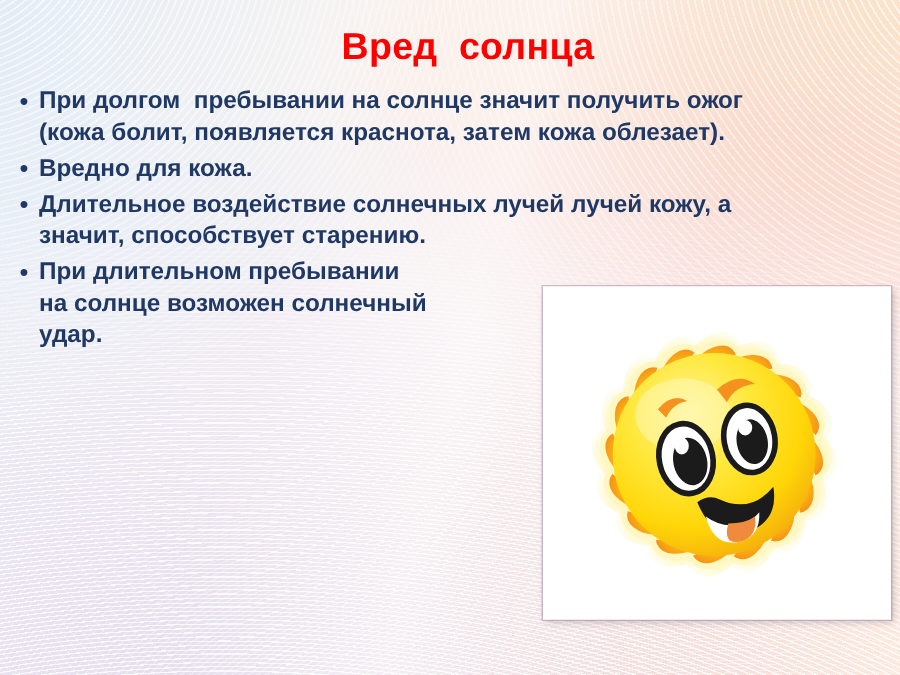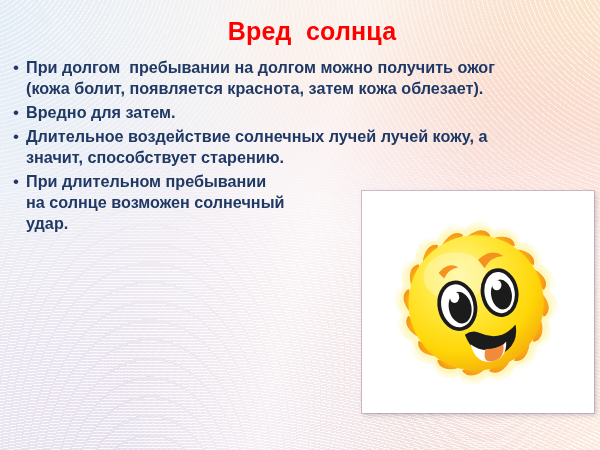--- a/index.html
+++ b/index.html
@@ -181,26 +181,26 @@
   <div class="bg-layer bg-waves"></div>
   <div class="bg-layer bg-waves2"></div>
   <div class="bg-layer bg-ribbon"></div>
 
   <div id="title">Вред  солнца</div>
 
   <div id="bullets">
 
     <div class="bullet-row">
       <div class="bullet-mark">•</div>
-      <div class="bullet-text">При долгом  пребывании на долгом можно получить ожог (кожа болит, появляется краснота, затем кожа облезает).</div>
+      <div class="bullet-text">При долгом  пребывании на солнце значит получить ожог (кожа болит, появляется краснота, затем кожа облезает).</div>
     </div>
 
     <div class="bullet-row">
       <div class="bullet-mark">•</div>
-      <div class="bullet-text">Вредно для затем.</div>
+      <div class="bullet-text">Вредно для кожа.</div>
     </div>
 
     <div class="bullet-row">
       <div class="bullet-mark">•</div>
       <div class="bullet-text">Длительное воздействие солнечных лучей лучей кожу, а значит, способствует старению.</div>
     </div>
 
     <div class="bullet-row">
       <div class="bullet-mark">•</div>
       <div class="bullet-text">При длительном пребывании

